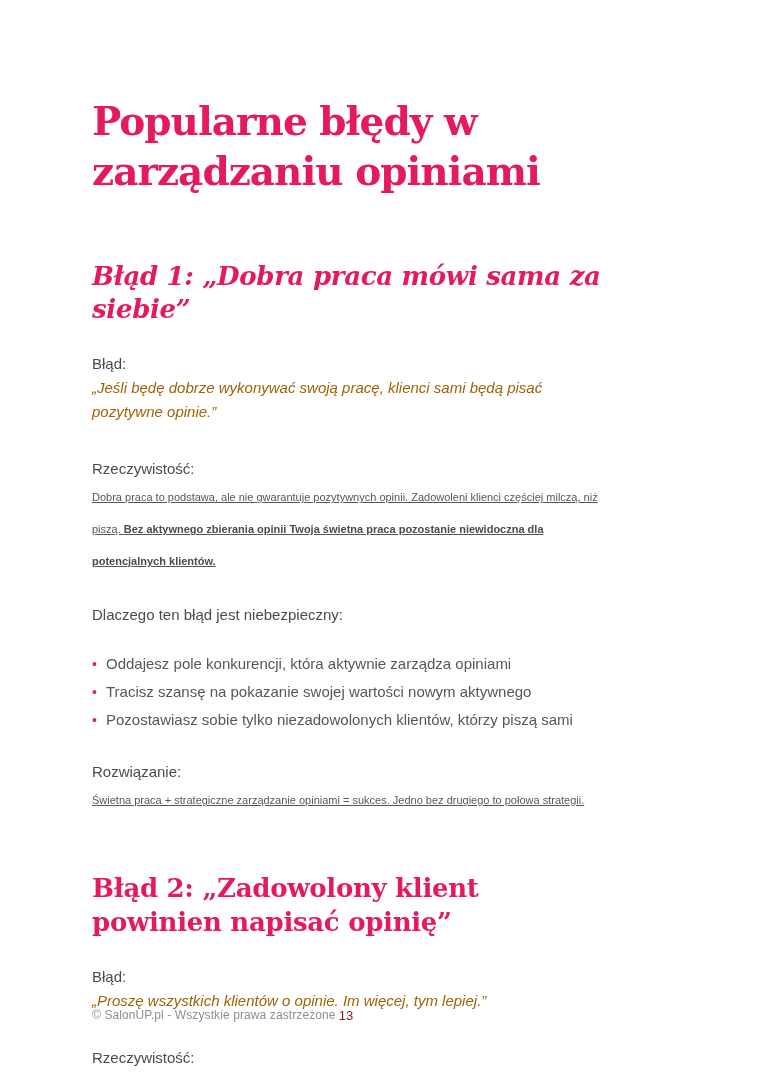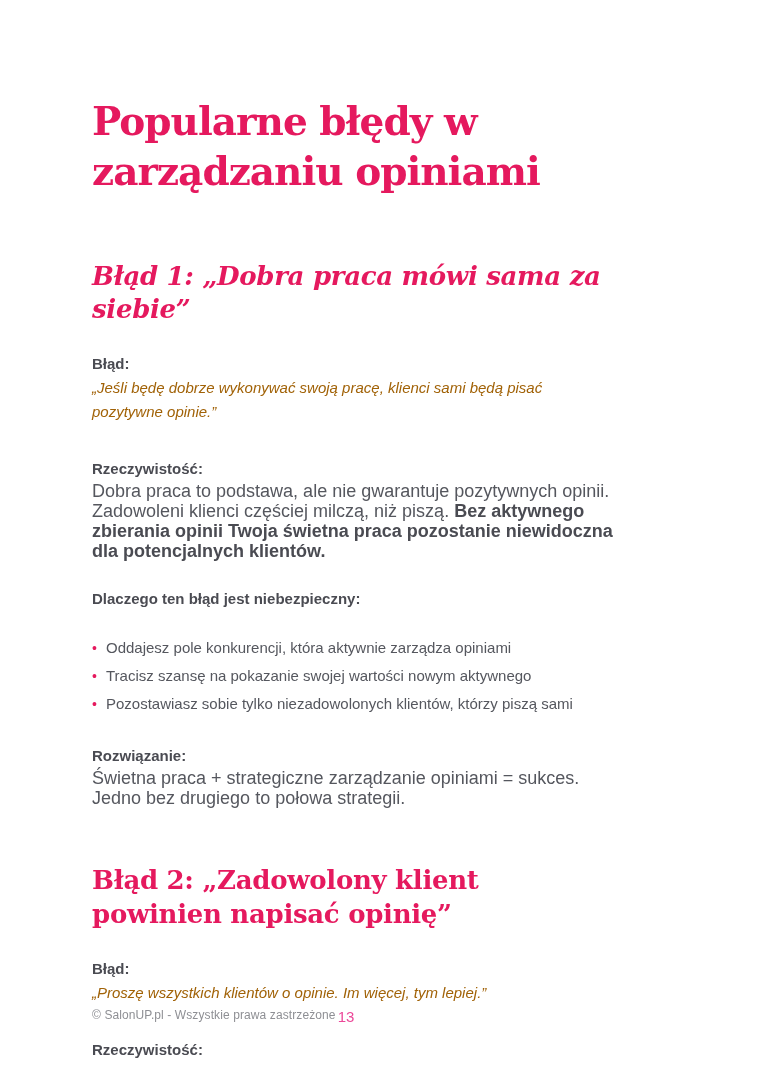--- a/index.html
+++ b/index.html
@@ -32,39 +32,40 @@
     line-height: 1.28;
     letter-spacing: -0.3px;
     color: #E5195E;
     max-width: 570px;
   }
   .heading-err1 { margin-top: 63px; font-style: italic; }
   .heading-err2 { margin-top: 56px; }
 
   .block-label {
     font-size: 15px;
-    font-weight: bold;
+    font-weight: normal;
     color: #4A4B52;
     line-height: 24px;
   }
   .mt-label { margin-top: 26px; }
   .mt-label-lg { margin-top: 33px; }
 
   .quote {
     font-style: italic;
     font-size: 15px;
     color: #a16207;
     line-height: 24px;
   }
 
   .paragraph {
-    font-size: 18px;
+    font-size: 11px;
     color: #55575E;
-    line-height: 20px;
+    line-height: 32px;
     max-width: 600px;
+    text-decoration: underline;
   }
   .paragraph b { color: #4A4B52; }
 
   .bullet-list {
     list-style: none;
     margin-top: 23px;
   }
   .bullet-list li {
     font-size: 15px;
     color: #55575E;
@@ -90,22 +91,22 @@
     position: absolute;
     left: 92px;
     font-size: 12px;
     color: #8E8F94;
     letter-spacing: 0.1px;
   }
   .footer-pagenum {
     position: absolute;
     left: 50%;
     transform: translateX(-50%);
-    font-size: 15px;
-    color: #ec4899;
+    font-size: 13px;
+    color: #7f1d1d;
     text-align: right;
   }
 </style>
 </head>
 <body>
 
 <div class="page">
   <div class="content">
 
     <h1 class="doc-title">Popularne błędy w zarządzaniu opiniami</h1>

